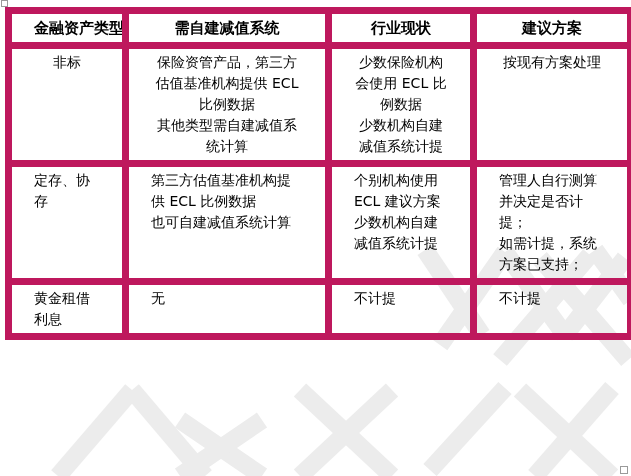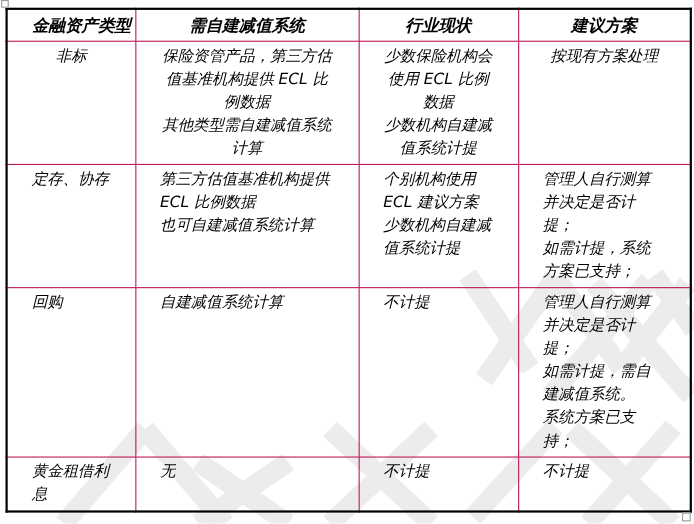--- a/index.html
+++ b/index.html
@@ -29,30 +29,29 @@
     left: 5px;
     top: 7px;
     width: 622px;
     border-collapse: collapse;
     table-layout: fixed;
     background: transparent;
     z-index: 1;
     border: 2px solid #000000;
   }
   th, td {
-    border: 1px solid #be185d;
+    border: 7px solid #be185d;
     padding: 3px 22px;
     font-size: 14px;
     line-height: 21px;
     vertical-align: top;
     text-align: left;
     white-space: pre-line;
     overflow: hidden;
     background: transparent;
-    font-style: italic;
   }
   th {
     font-size: 15px;
     font-weight: bold;
     text-align: center;
     vertical-align: middle;
     white-space: nowrap;
     height: 22px;
   }
   tr.r1 td { height: 58px; }
@@ -135,28 +134,20 @@
     </tr>
     <tr class="r3">
       <td>定存、协存</td>
       <td>第三方估值基准机构提供 ECL 比例数据
 也可自建减值系统计算</td>
       <td>个别机构使用 ECL 建议方案
 少数机构自建减值系统计提</td>
       <td>管理人自行测算并决定是否计提；
 如需计提，系统方案已支持；</td>
     </tr>
-    <tr class="r4">
-      <td>回购</td>
-      <td>自建减值系统计算</td>
-      <td>不计提</td>
-      <td>管理人自行测算并决定是否计提；
-如需计提，需自建减值系统。
-系统方案已支持；</td>
-    </tr>
     <tr class="r6">
       <td>黄金租借利息</td>
       <td>无</td>
       <td>不计提</td>
       <td>不计提</td>
     </tr>
 
   </tbody>
 </table>
 

